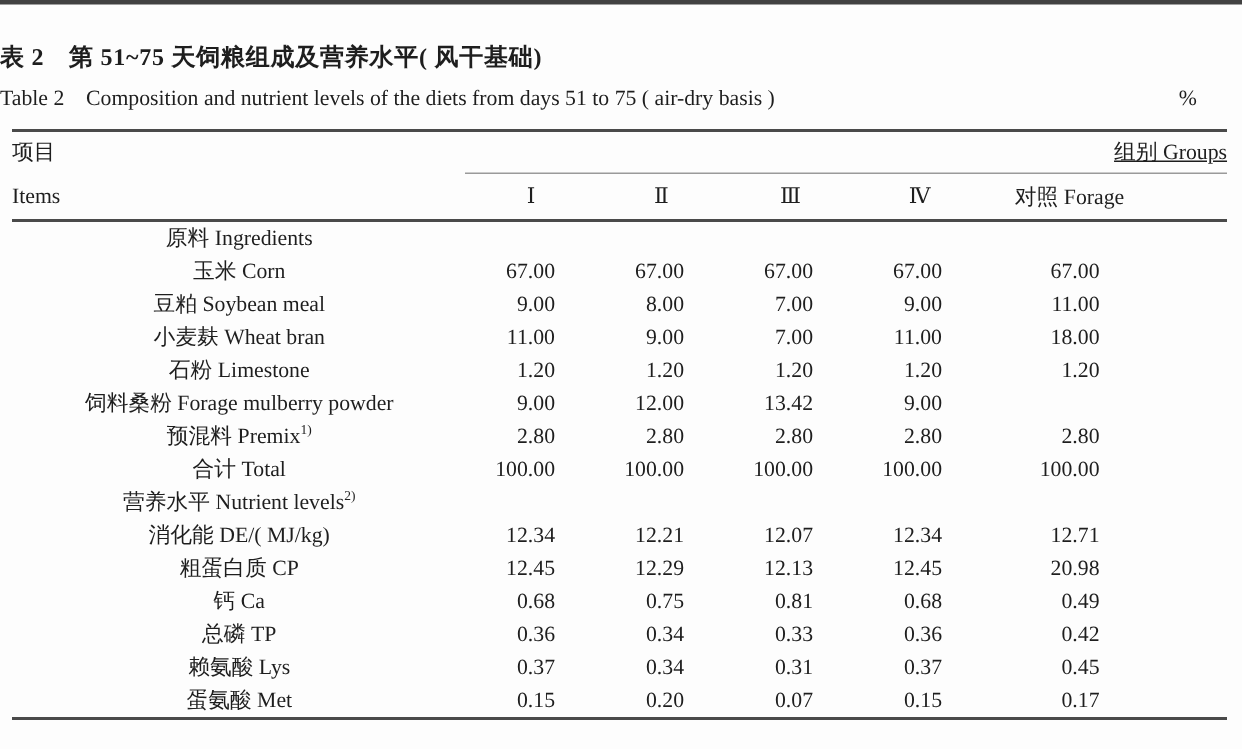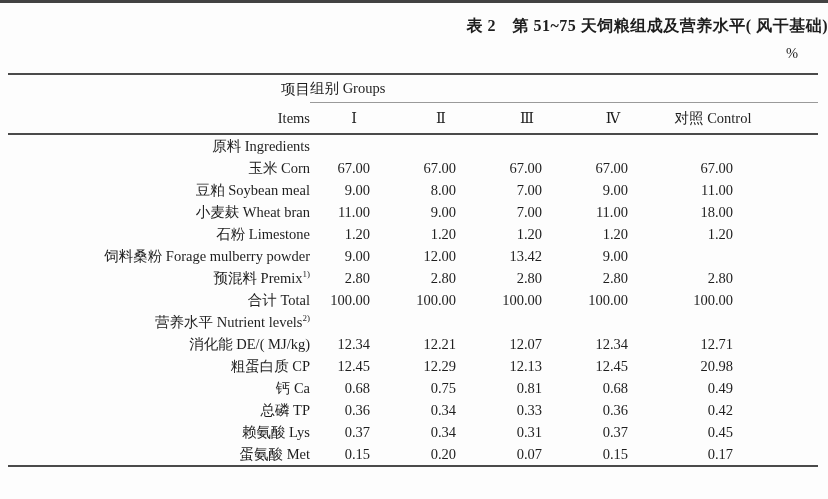--- a/index.html
+++ b/index.html
@@ -9,58 +9,59 @@
     --topbar:#424242;
   }
   *{box-sizing:border-box;}
   html,body{margin:0;padding:0;}
   body{
     width:828px;height:499px;overflow:hidden;background:#fdfdfd;
     color:var(--text);
     font-family:"Liberation Serif","DejaVu Serif",serif;
   }
   .topbar{position:absolute;top:0;left:0;width:828px;height:3px;background:var(--topbar);}
-  .titles{padding-top:16px;text-align:right;}
+  .titles{padding-top:29px;text-align:left;}
   .title-cn{font-weight:bold;font-size:16px;line-height:20px;letter-spacing:0.5px;}
   .title-en-row{position:relative;margin-top:8px;font-size:14.5px;line-height:18px;height:18px;}
   .unit{position:absolute;right:30px;top:0;}
   table{
     margin:11px 0 0 8px;width:810px;border-collapse:collapse;table-layout:fixed;
     border-top:2px solid var(--rule-heavy);
     border-bottom:2px solid var(--rule-heavy);
     font-size:14.5px;
   }
   th{font-weight:normal;padding:0;}
   td{padding:0;}
   th.items-th{
-    text-align:right;vertical-align:top;border-bottom:2px solid var(--rule-heavy);
+    text-align:left;vertical-align:top;border-bottom:2px solid var(--rule-heavy);
   }
   th.items-th .cn{line-height:28px;height:28px;}
   th.items-th .en{line-height:30px;height:30px;}
   th.groups-th{
-    height:28px;text-align:left;border-bottom:1px solid var(--rule-thin);
+    height:28px;text-align:right;border-bottom:1px solid var(--rule-thin);text-decoration:underline;
   }
   tr.sub th{
     height:30px;text-align:center;border-bottom:2px solid var(--rule-heavy);
   }
   tr.sub th:last-child{padding-right:48px;}
   tbody td{height:22px;line-height:22px;}
-  td.label{text-align:right;padding-left:1px;white-space:nowrap;}
+  td.label{text-align:center;padding-left:1px;white-space:nowrap;}
   td.num{text-align:right;padding-right:28px;font-variant-numeric:tabular-nums;}
   td.num:last-child{padding-right:85px;}
   sup{font-size:9px;vertical-align:super;line-height:0;}
 </style>
 </head>
 <body>
 
 <div class="topbar"></div>
 
 <div class="titles">
   <div class="title-cn">表 2　第 51~75 天饲粮组成及营养水平( 风干基础)</div>
   <div class="title-en-row">
+    <span>Table 2　Composition and nutrient levels of the diets from days 51 to 75 ( air-dry basis )</span>
     <span class="unit">%</span>
   </div>
 </div>
 
 <table>
   <colgroup>
     <col style="width:302px">
       <col style="width:88px">
       <col style="width:86px">
     <col style="width:86px">
@@ -73,21 +74,21 @@
         <div class="cn">项目</div>
         <div class="en">Items</div>
       </th>
       <th class="groups-th" colspan="5">组别 Groups</th>
     </tr>
     <tr class="sub">
       <th>Ⅰ</th>
       <th>Ⅱ</th>
       <th>Ⅲ</th>
       <th>Ⅳ</th>
-      <th>对照 Control</th>
+      <th>对照 Forage</th>
     </tr>
   </thead>
   <tbody id="tbody">
       <tr>
         <td class="label">原料 Ingredients</td>
         <td class="num"></td>
         <td class="num"></td>
         <td class="num"></td>
         <td class="num"></td>
         <td class="num"></td>

